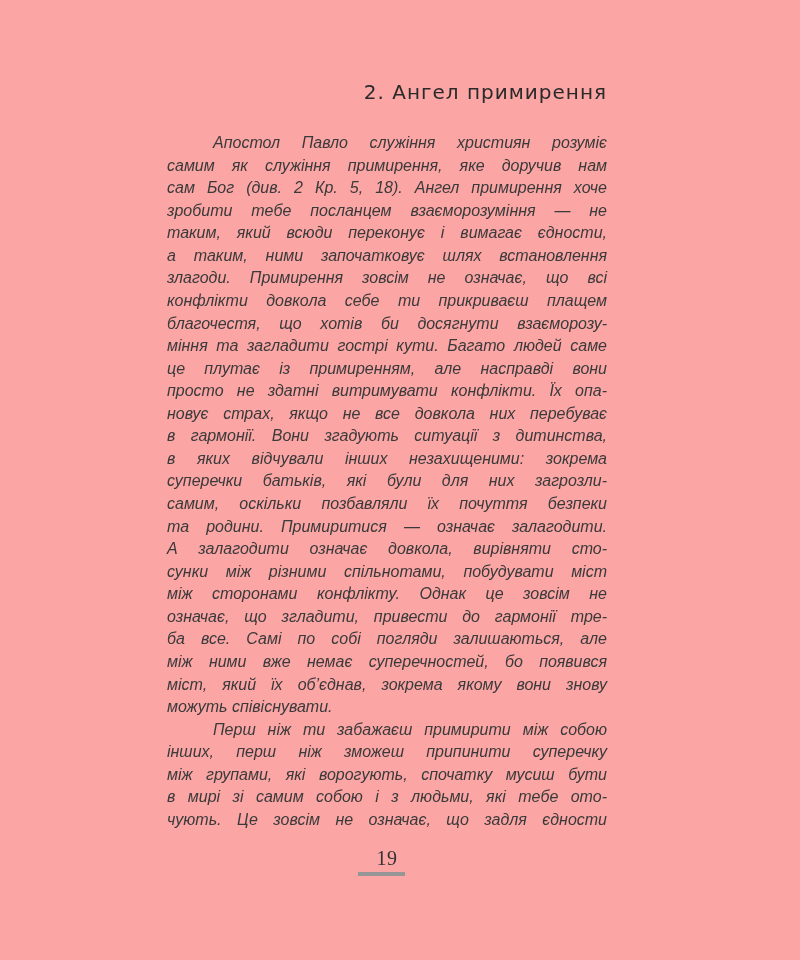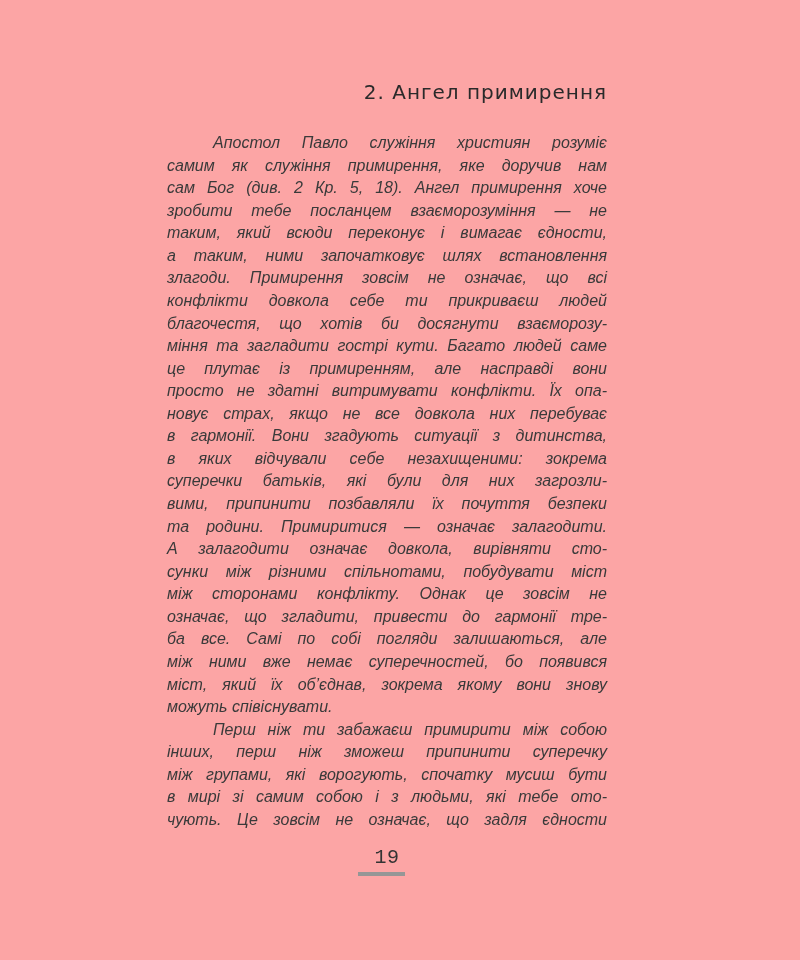--- a/index.html
+++ b/index.html
@@ -48,21 +48,21 @@
     text-align-last: justify;
     text-justify: inter-word;
   }
   .line.indent { padding-left: 46px; }
   .page-footer {
     position: absolute;
     top: 846px;
     left: 167px;
     width: 440px;
     text-align: center;
-    font-family: Liberation Mono, monospace;
+    font-family: Liberation Serif, serif;
     font-size: 20px;
     line-height: 24px;
     letter-spacing: 0.5px;
     color: #333333;
   }
   .footer-rule {
     position: absolute;
     top: 872px;
     left: 358px;
     width: 47px;
@@ -78,30 +78,30 @@
 
   <div class="body-text">
       <div class="paragraph">
         <div class="line just indent">Апостол Павло служіння християн розуміє</div>
         <div class="line just">самим як служіння примирення, яке доручив нам</div>
         <div class="line just">сам Бог (див. 2 Кр. 5, 18). Ангел примирення хоче</div>
         <div class="line just">зробити тебе посланцем взаєморозуміння — не</div>
         <div class="line just">таким, який всюди переконує і вимагає єдности,</div>
         <div class="line just">а таким, ними започатковує шлях встановлення</div>
         <div class="line just">злагоди. Примирення зовсім не означає, що всі</div>
-        <div class="line just">конфлікти довкола себе ти прикриваєш людей</div>
+        <div class="line just">конфлікти довкола себе ти прикриваєш плащем</div>
         <div class="line just">благочестя, що хотів би досягнути взаєморозу-</div>
         <div class="line just">міння та загладити гострі кути. Багато людей саме</div>
         <div class="line just">це плутає із примиренням, але насправді вони</div>
         <div class="line just">просто не здатні витримувати конфлікти. Їх опа-</div>
         <div class="line just">новує страх, якщо не все довкола них перебуває</div>
         <div class="line just">в гармонії. Вони згадують ситуації з дитинства,</div>
-        <div class="line just">в яких відчували себе незахищеними: зокрема</div>
+        <div class="line just">в яких відчували інших незахищеними: зокрема</div>
         <div class="line just">суперечки батьків, які були для них загрозли-</div>
-        <div class="line just">вими, припинити позбавляли їх почуття безпеки</div>
+        <div class="line just">самим, оскільки позбавляли їх почуття безпеки</div>
         <div class="line just">та родини. Примиритися — означає залагодити.</div>
         <div class="line just">А залагодити означає довкола, вирівняти сто-</div>
         <div class="line just">сунки між різними спільнотами, побудувати міст</div>
         <div class="line just">між сторонами конфлікту. Однак це зовсім не</div>
         <div class="line just">означає, що згладити, привести до гармонії тре-</div>
         <div class="line just">ба все. Самі по собі погляди залишаються, але</div>
         <div class="line just">між ними вже немає суперечностей, бо появився</div>
         <div class="line just">міст, який їх об’єднав, зокрема якому вони знову</div>
         <div class="line">можуть співіснувати.</div>
       </div>

